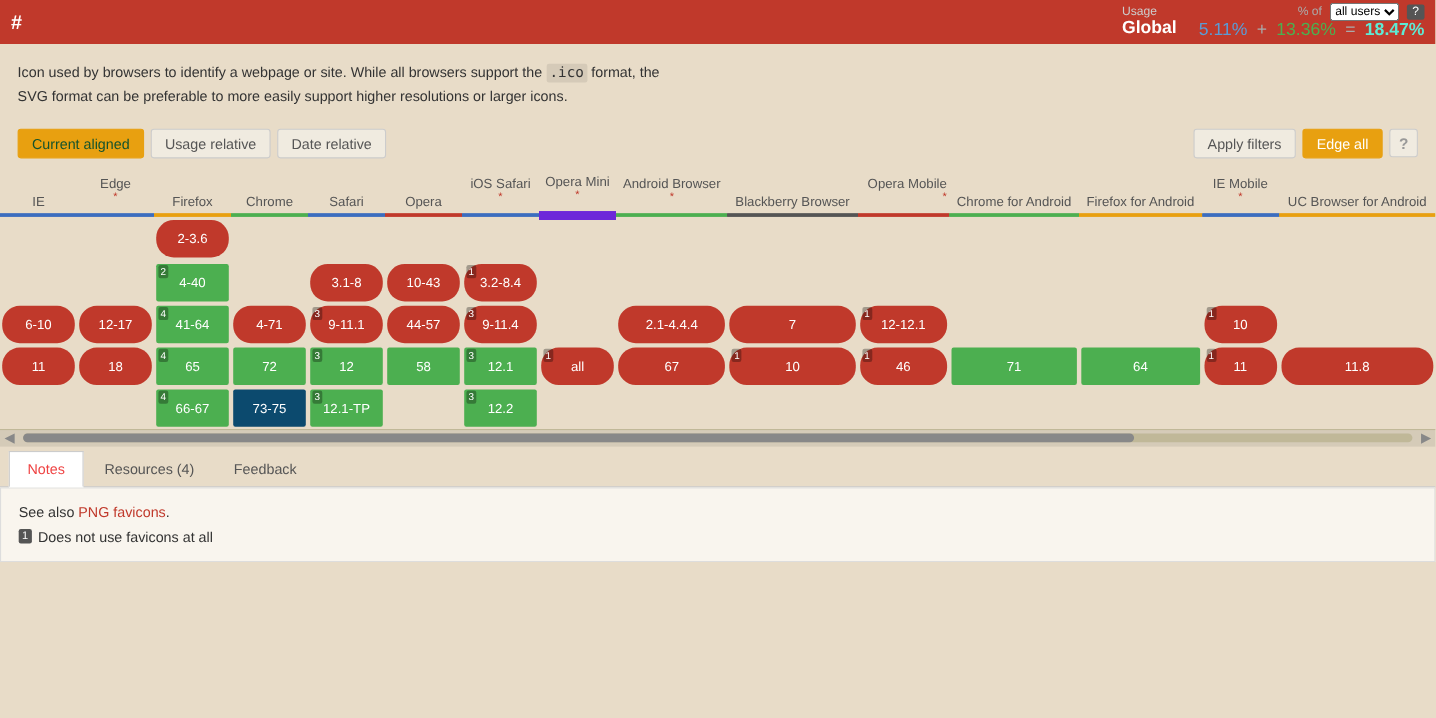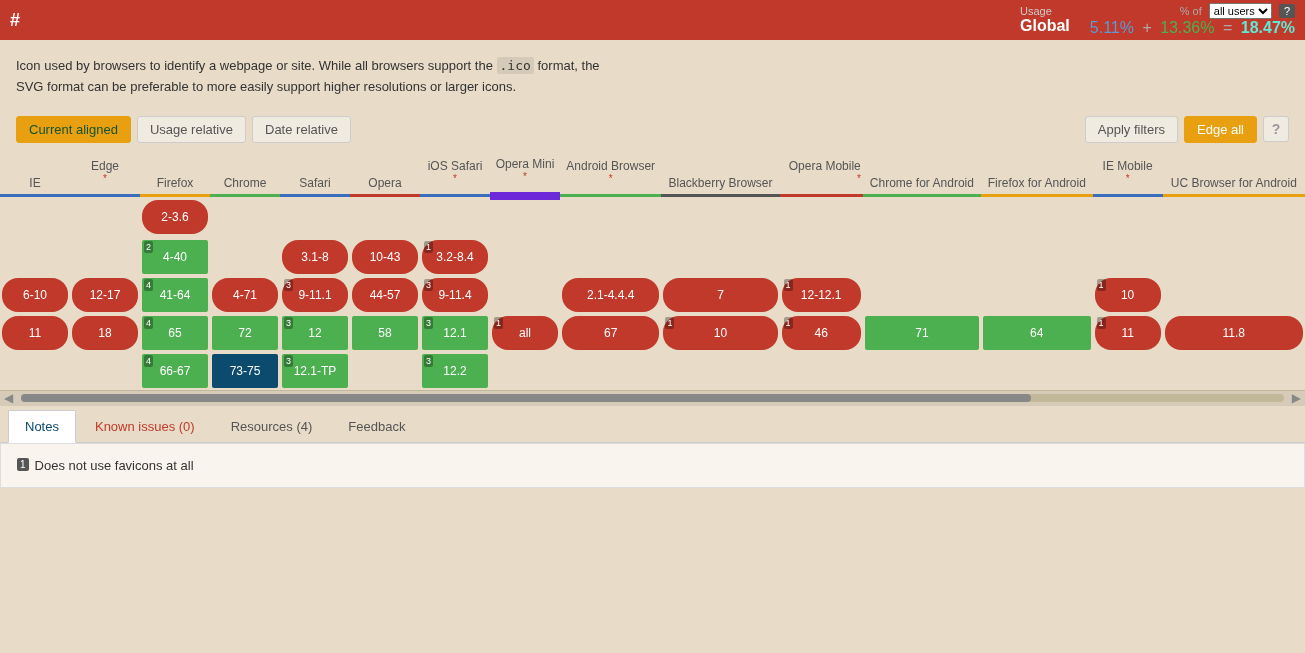--- a/index.html
+++ b/index.html
@@ -66,21 +66,21 @@
 
     
     #scrollbar-area { height: 16px; background: #d5cbb8; border-top: 1px solid #c0b898; display: flex; align-items: center; padding: 3px 0; }
     .scrollbar-track { flex: 1; height: 8px; background: #c0b898; border-radius: 4px; margin: 0 4px; position: relative; }
     .scrollbar-thumb { height: 8px; background: #888; border-radius: 4px; width: 80%; }
     .scroll-arrow { color: #888; font-size: 12px; padding: 0 4px; cursor: pointer; }
 
     
     #tabs { display: flex; border-bottom: 1px solid #ccc; background: #e8dcc8; padding-left: 8px; margin-top: 4px; }
     .tab { padding: 8px 16px; cursor: pointer; font-size: 13px; color: #555; border: 1px solid transparent; border-bottom: none; margin-right: 2px; }
-    .tab.active { background: white; border-color: #ccc; color: #0c4a6e; border-bottom: 1px solid white; margin-bottom: -1px; }
+    .tab.active { background: white; border-color: #ccc; color: #ef4444; border-bottom: 1px solid white; margin-bottom: -1px; }
     .tab.issue-tab { color: #c0392b; }
 
     
     #notes-panel { background: #f9f5ee; border: 1px solid #ddd; padding: 14px 16px; }
     #notes-panel .see-also { margin-bottom: 8px; color: #333; }
     #notes-panel .see-also a { color: #c0392b; text-decoration: none; }
     #notes-panel .note-item { display: flex; align-items: flex-start; gap: 6px; font-size: 13px; color: #333; }
     #notes-panel .note-sup { background: #555; color: white; font-size: 10px; padding: 1px 3px; border-radius: 2px; }
   </style>
 </head>
@@ -575,25 +575,27 @@
 <div id="scrollbar-area">
   <span class="scroll-arrow">◀</span>
   <div class="scrollbar-track">
     <div class="scrollbar-thumb"></div>
   </div>
   <span class="scroll-arrow">▶</span>
 </div>
 
 <div id="tabs">
 <div class="tab active">Notes</div>
-    <div class="tab issue-tab">Known issues (0)</div>
     <div class="tab">Resources (4)</div>
     <div class="tab">Feedback</div>
   </div>
 
 <div id="notes-panel">
+  <div class="see-also">
+    <span>See also </span><a href="#">PNG favicons</a><span>.</span>
+  </div>
   <div id="note-items-container">
   <div class="note-item">
         <span class="note-sup">1</span>
         <span>Does not use favicons at all</span>
       </div>
     </div>
 </div>
 
 </body></html>

